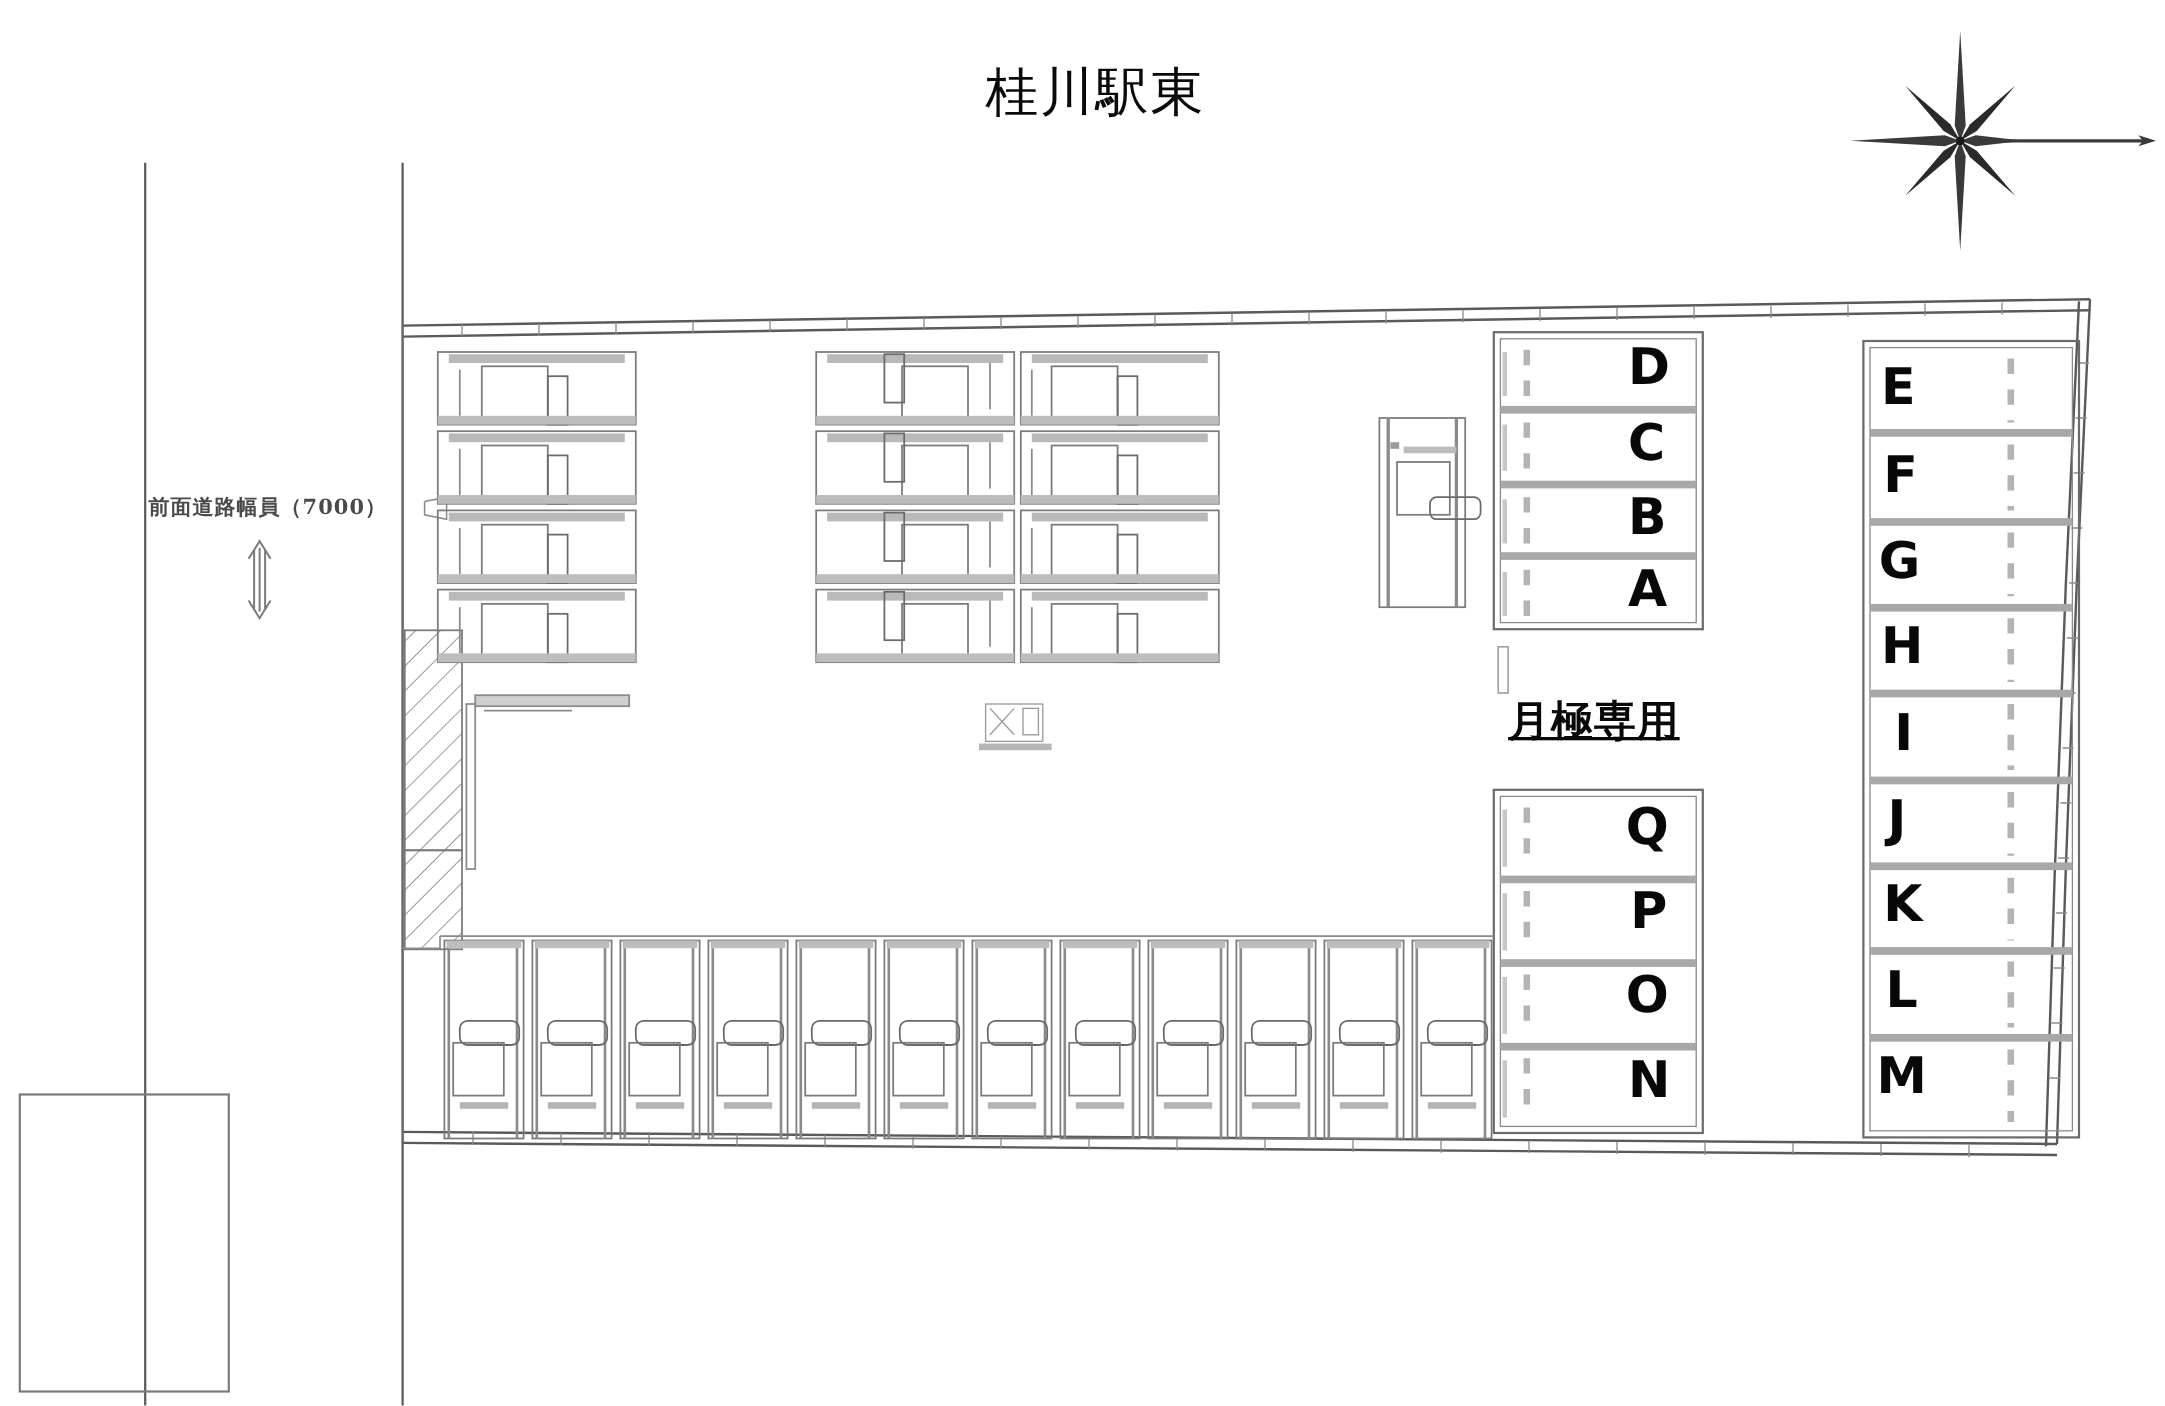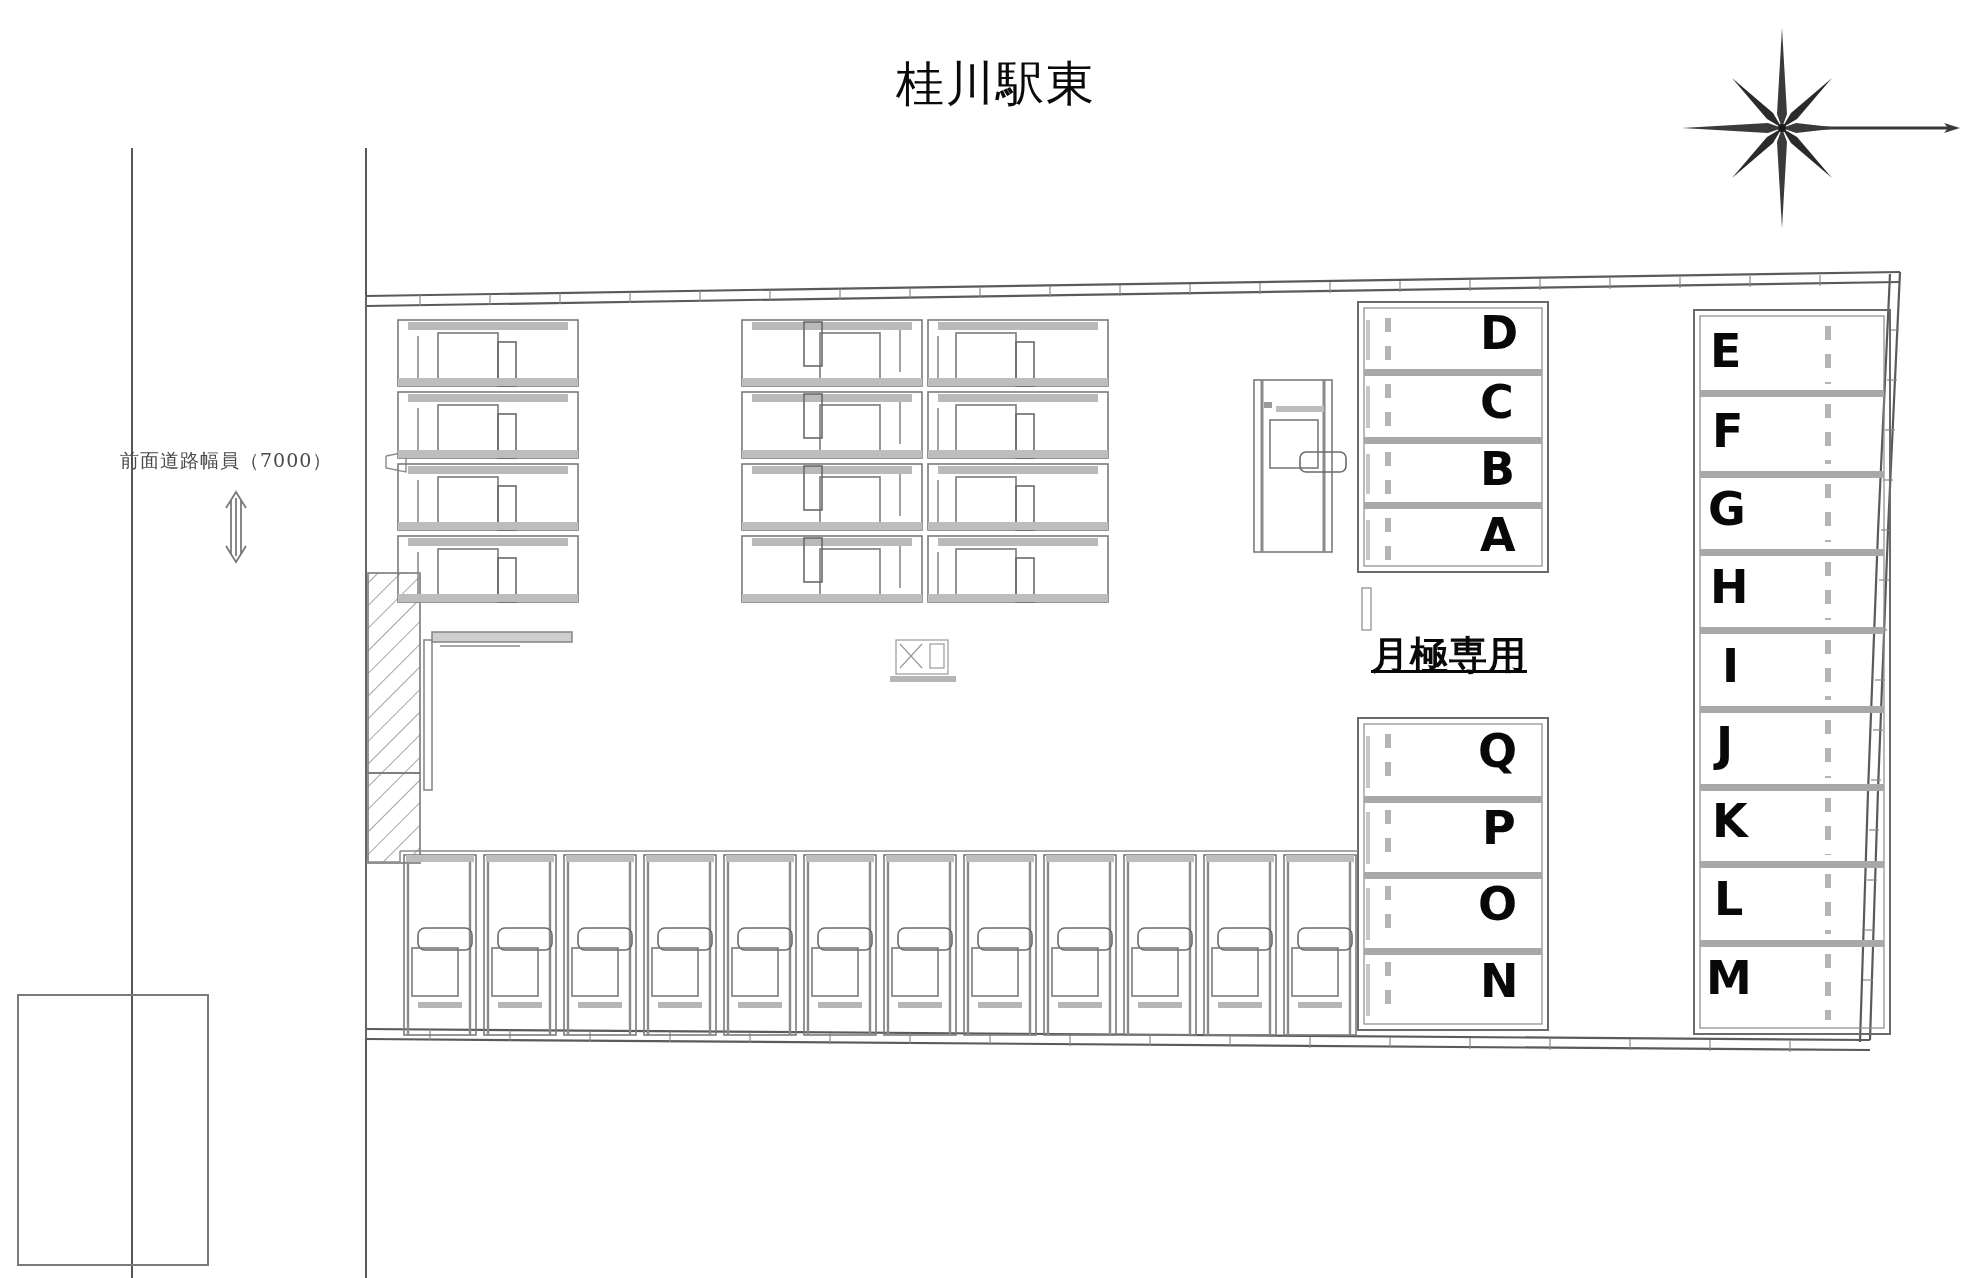--- a/index.html
+++ b/index.html
@@ -27,25 +27,25 @@
     width: 1968px;
     text-align: center;
     font-family: "DejaVu Sans", "Liberation Sans", sans-serif;
     font-size: 48px;
     font-weight: 400;
     letter-spacing: 2px;
     color: #0a0a0a;
   }
   #road-width-label {
     position: absolute;
-    left: 120px;
+    left: 135px;
     top: 448px;
     font-family: "DejaVu Serif", "Liberation Serif", serif;
     font-size: 19px;
-    font-weight: 400;
+    font-weight: 700;
     color: #4a4a4a;
     letter-spacing: 1px;
     white-space: nowrap;
   }
   .stall-label {
     position: absolute;
     font-family: "DejaVu Sans", "Liberation Sans", sans-serif;
     font-weight: 700;
     font-size: 46px;
     color: #080808;

